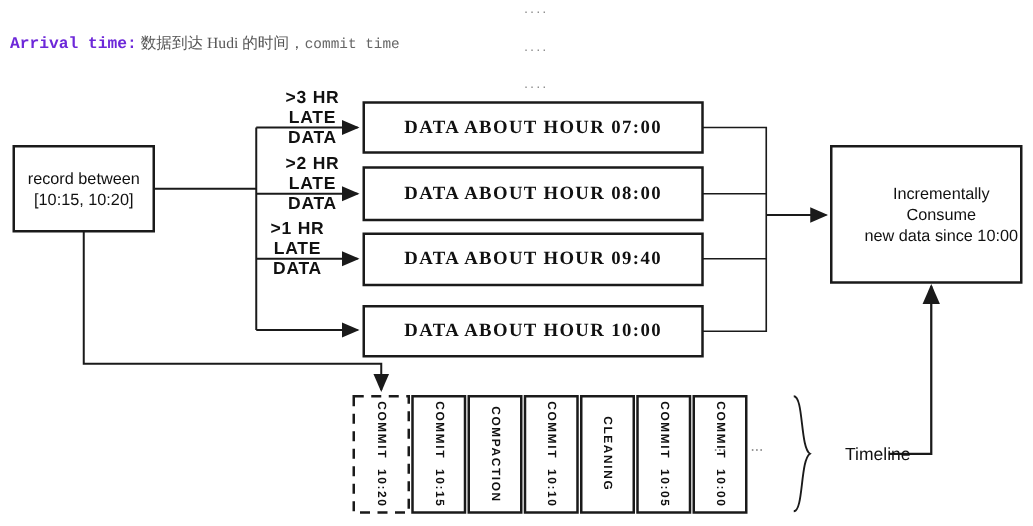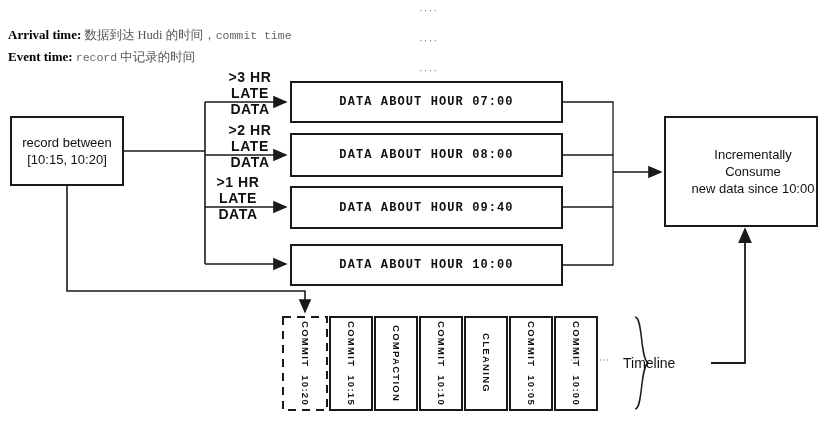--- a/index.html
+++ b/index.html
@@ -3,37 +3,37 @@
 <meta charset="utf-8">
 <style>
   html,body{margin:0;padding:0;background:#ffffff;}
   body{
     width:826px;height:421px;position:relative;overflow:hidden;
     font-family:"Liberation Sans", sans-serif;
     color:#222;
   }
   .legend{position:absolute;left:8px;top:24px;line-height:21px;}
   .legend-row{white-space:nowrap;font-size:12.5px;font-family:"Liberation Serif", serif;}
-  .legend-key{font-weight:bold;color:#000000;font-family:Liberation Serif, serif;font-size:13px;margin-top:48px;}
+  .legend-key{font-weight:bold;color:#6d28d9;font-family:Liberation Mono, monospace;font-size:13px;margin-top:48px;}
   .legend-val{color:#555;font-family:"Liberation Serif", serif;font-size:12.5px;}
   .legend-mono{font-family:"Liberation Mono", monospace;font-size:11.5px;color:#666;}
 
   .dots-col{position:absolute;left:419px;top:4px;width:24px;}
   .dots-row{color:#8a8a8a;font-size:11px;letter-spacing:1.2px;line-height:12px;
             font-family:"Liberation Sans", sans-serif;height:30px;}
 
   svg.canvas{position:absolute;left:0;top:0;width:826px;height:421px;}
 
   .boxtxt{
     position:absolute;display:flex;align-items:center;justify-content:center;
     text-align:center;pointer-events:none;
   }
   .hour-label{
-    font-family:Liberation Mono, monospace;
-    font-weight:bold;font-size:12px;letter-spacing:1.1px;color:#111;
+    font-family:Liberation Serif, serif;
+    font-weight:bold;font-size:15px;letter-spacing:1.1px;color:#111;
   }
   .side-label{
     font-family:"Liberation Sans", sans-serif;
     font-weight:bold;font-size:14px;letter-spacing:0.6px;color:#111;
   }
   .big-label{
     font-family:"Liberation Sans", sans-serif;
     font-size:13px;line-height:17px;color:#111;
   }
   .commit-label{
@@ -49,24 +49,20 @@
     writing-mode:vertical-rl;letter-spacing:3px;font-family:"Liberation Sans", sans-serif;
   }
 </style>
 </head>
 <body>
 
 <div class="legend">
   <div class="legend-row">
     <span class="legend-key">Arrival time:</span>
     <span class="legend-val">数据到达 Hudi 的时间，</span><span class="legend-mono">commit time</span>
-  </div>
-  <div class="legend-row">
-    <span class="legend-key">Event time:</span>
-    <span class="legend-mono">record</span><span class="legend-val"> 中记录的时间</span>
   </div>
 </div>
 
 <div class="dots-col">
   <div class="dots-row">····</div>
   <div class="dots-row">····</div>
   <div class="dots-row">····</div>
 </div>
 
 <svg class="canvas" viewBox="0 0 826 421">
@@ -153,13 +149,13 @@
 <div class="boxtxt" style="left:510px;top:317px;width:42px;height:93px;">
   <div class="commit-label"><span>COMMIT</span>&nbsp;&nbsp;<span>10:05</span></div>
 </div>
 <div class="boxtxt" style="left:555px;top:317px;width:42px;height:93px;">
   <div class="commit-label"><span>COMMIT</span>&nbsp;&nbsp;<span>10:00</span></div>
 </div>
 
 <div class="tdots" style="left:573px;top:355px;">⋮</div>
 <div class="tdots" style="left:602px;top:355px;">⋮</div>
 
-<div class="boxtxt timeline-label" style="left:623px;top:352px;width:70px;height:22px;justify-content:flex-start;">Timeline</div>
+<div class="boxtxt timeline-label" style="left:676px;top:352px;width:70px;height:22px;justify-content:flex-start;">Timeline</div>
 
 </body></html>

